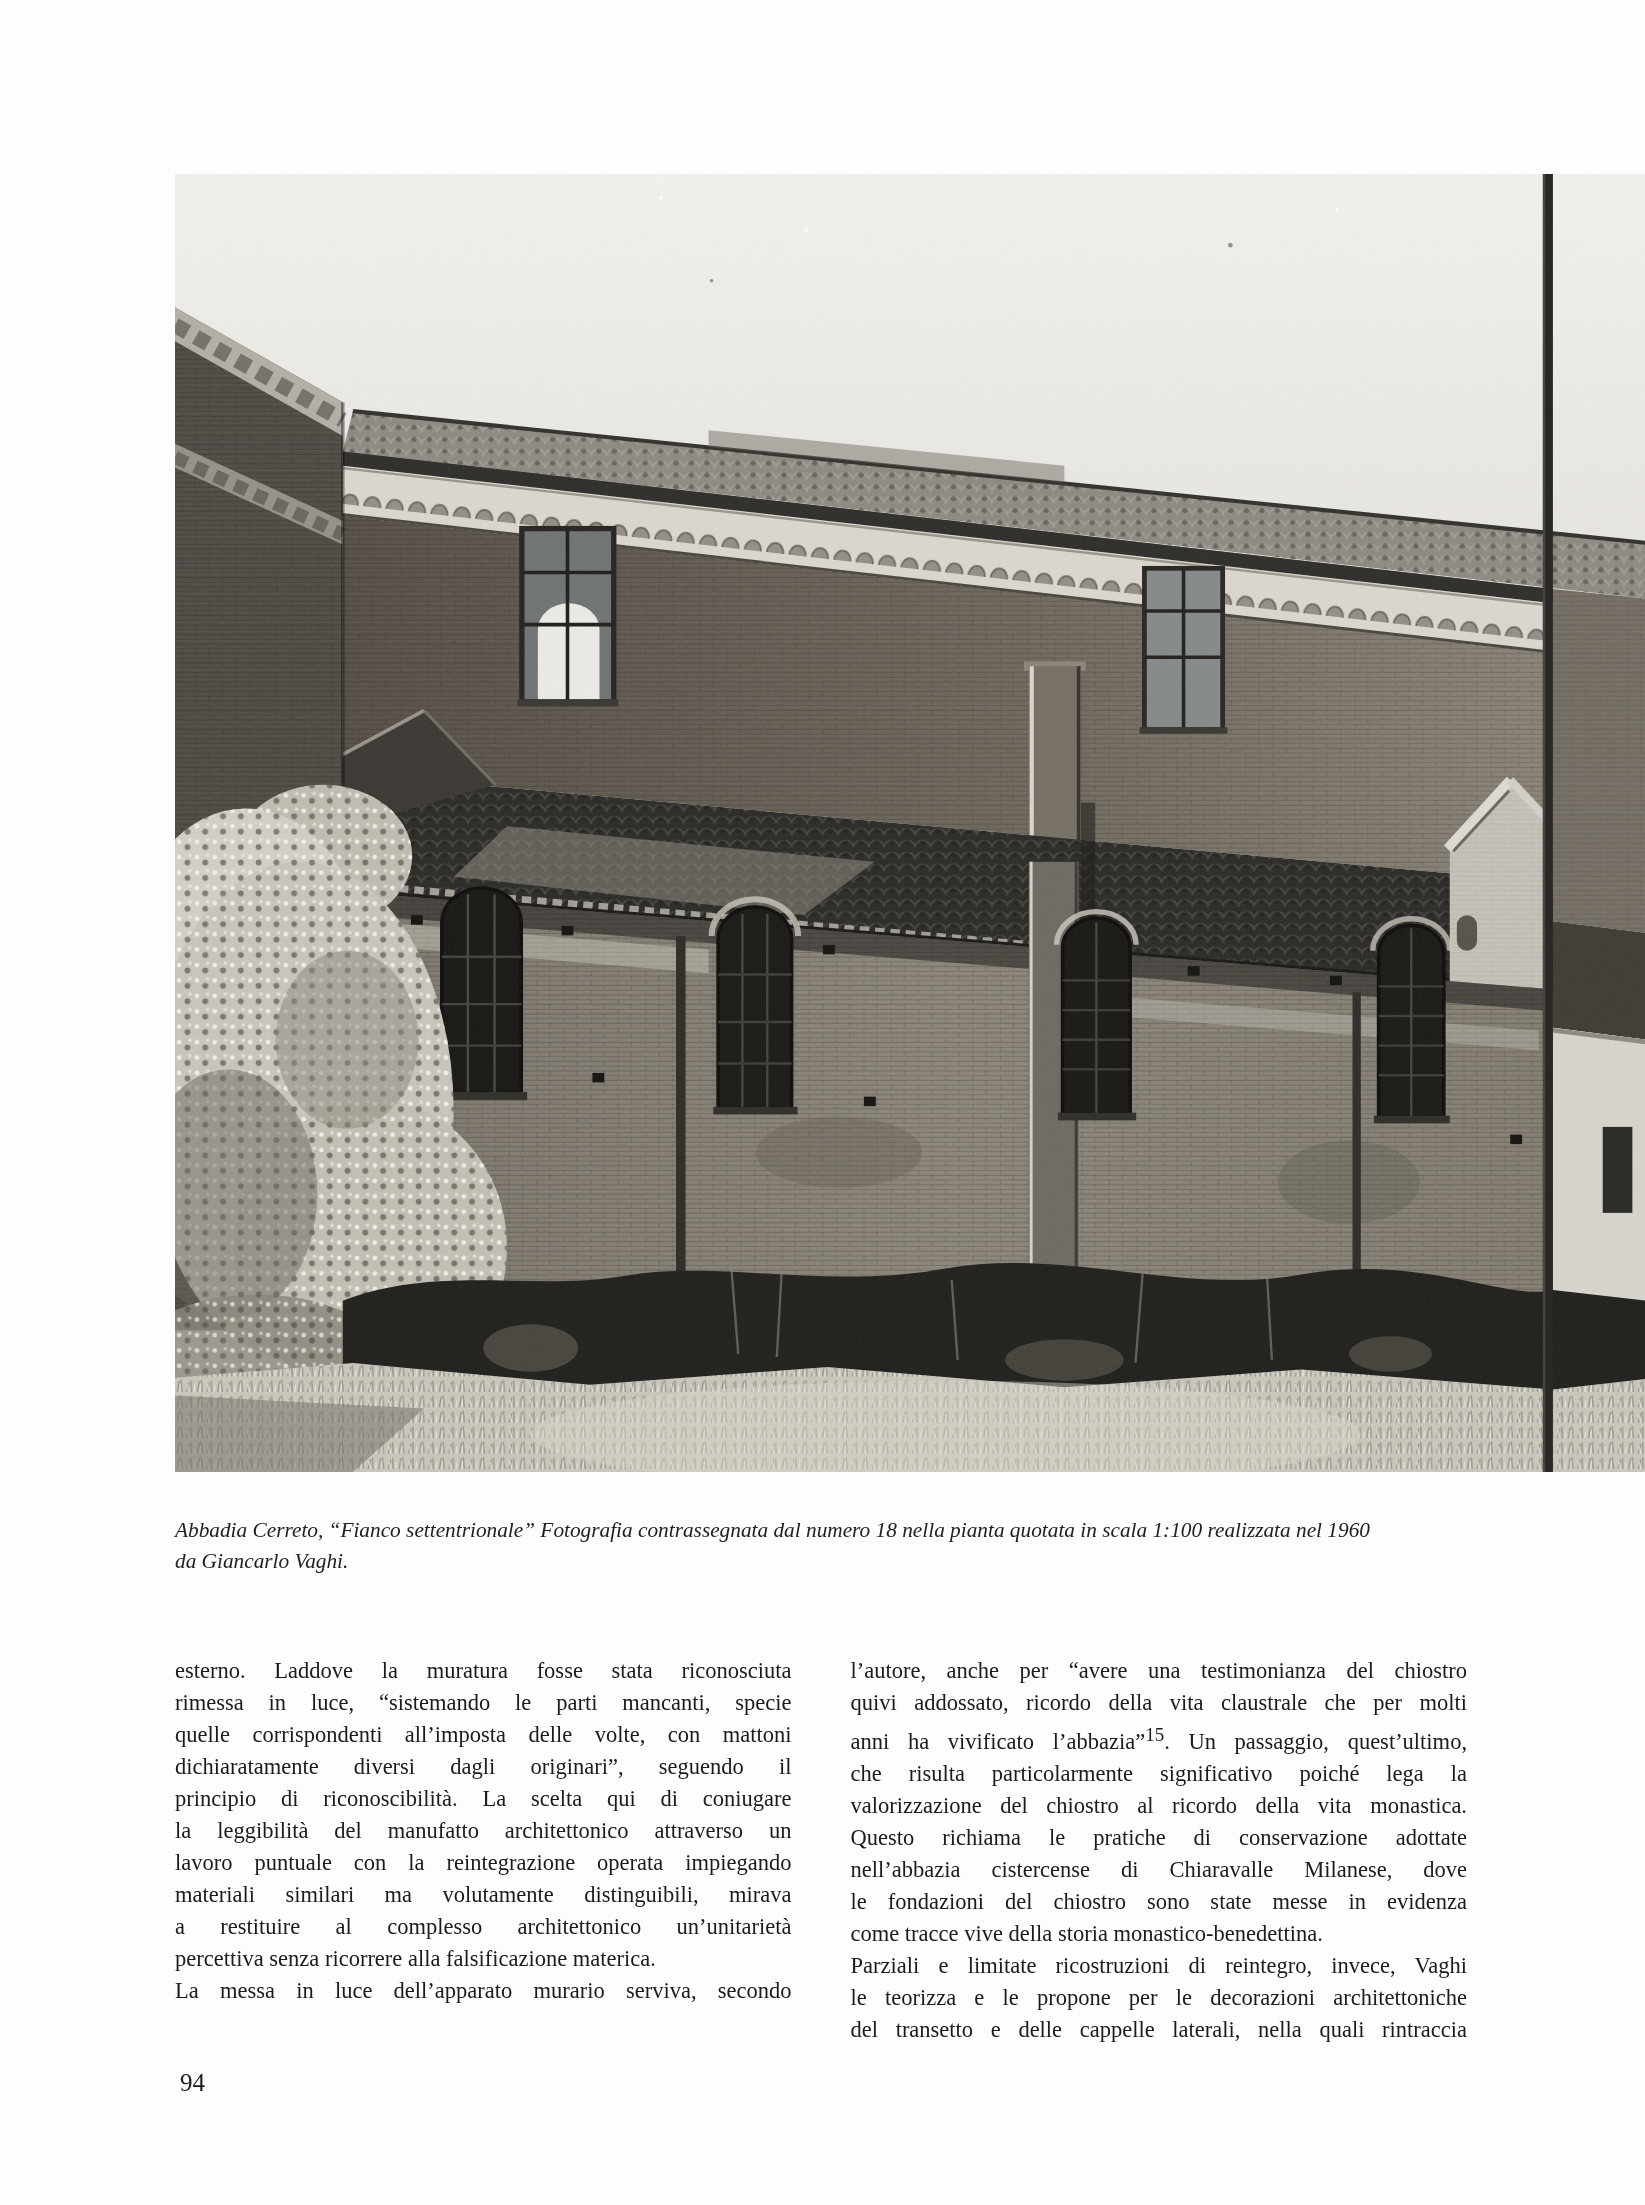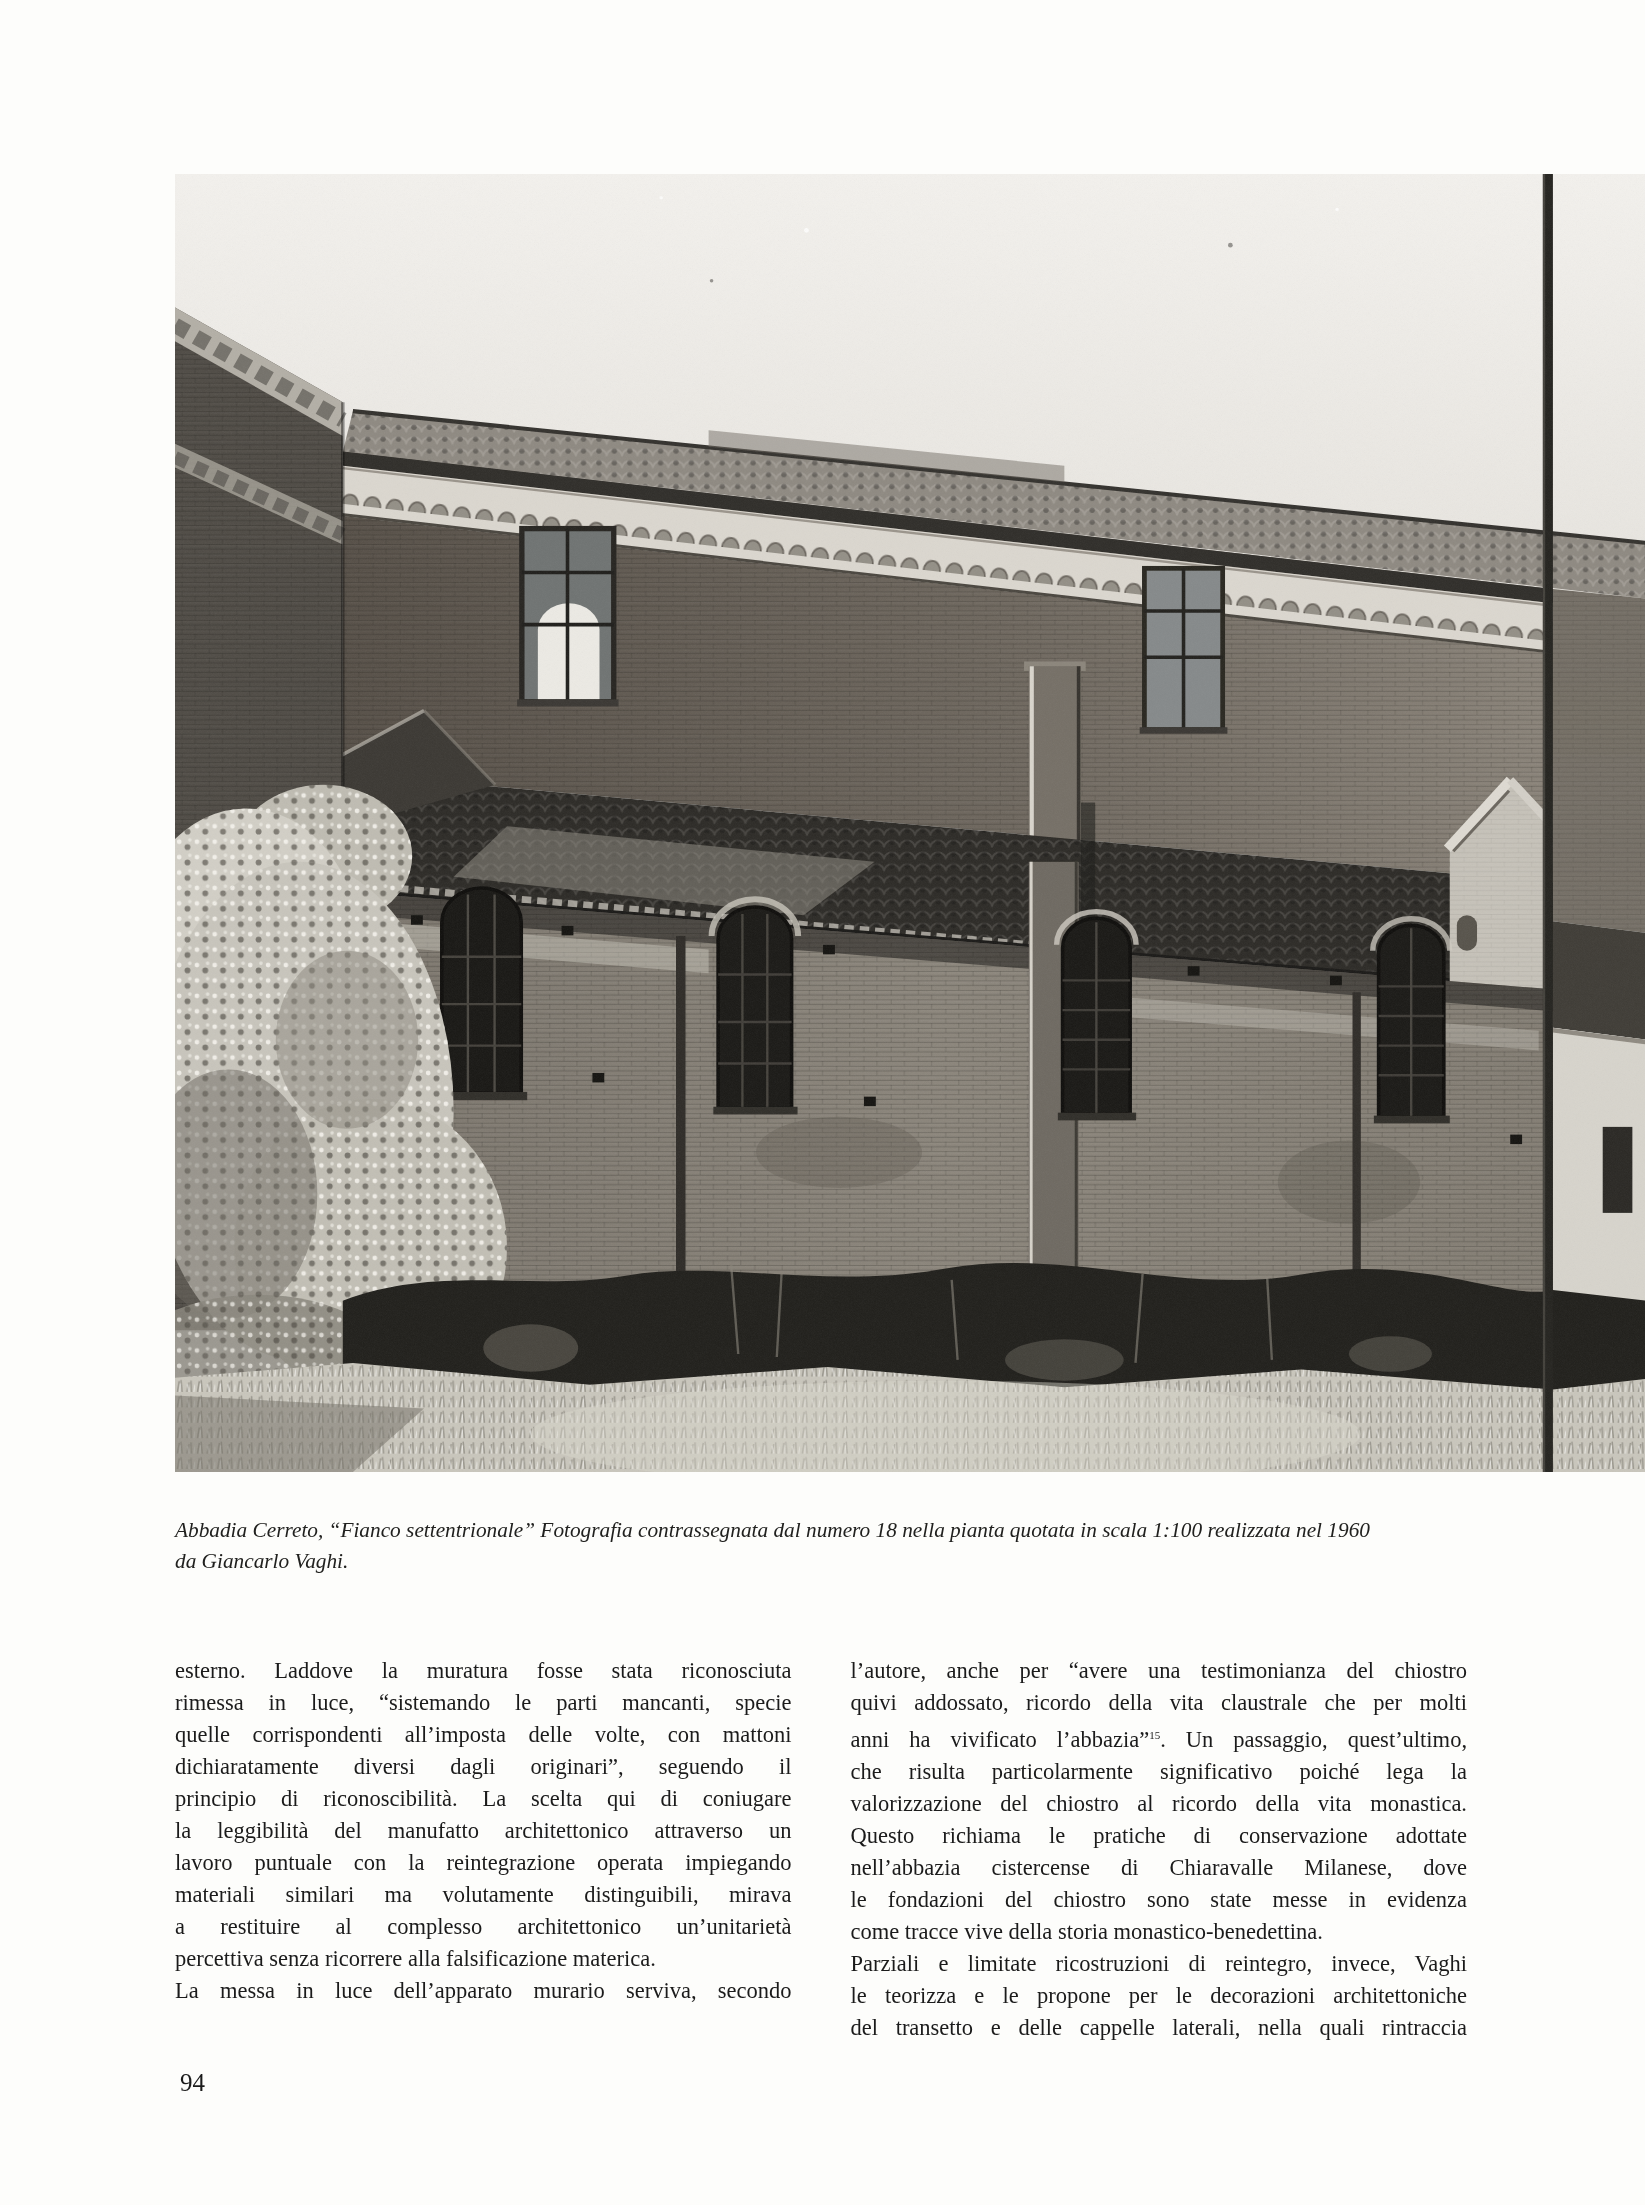--- a/index.html
+++ b/index.html
@@ -19,21 +19,21 @@
   .cap-line{white-space:nowrap;}
   .cols{
     position:absolute;left:175px;top:1655px;width:1292px;
     display:flex;gap:59px;
     font-size:22.5px;line-height:32px;
   }
   .col{width:617px;}
   .line{white-space:nowrap;text-align:justify;}
   .line.j{text-align-last:justify;}
   .line.e{text-align-last:left;}
-  .sup{font-size:11px;vertical-align:8.3px;letter-spacing:0;}
+  .sup{font-size:19px;vertical-align:8.3px;letter-spacing:0;}
   .pagenum{position:absolute;left:180px;top:2069px;font-size:25px;color:#1b1b1b;}
 </style>
 </head>
 <body>
 
 <div class="page">
 
   <div class="photo">
     <svg viewBox="0 0 2481 2189" preserveAspectRatio="none">
       <defs>

